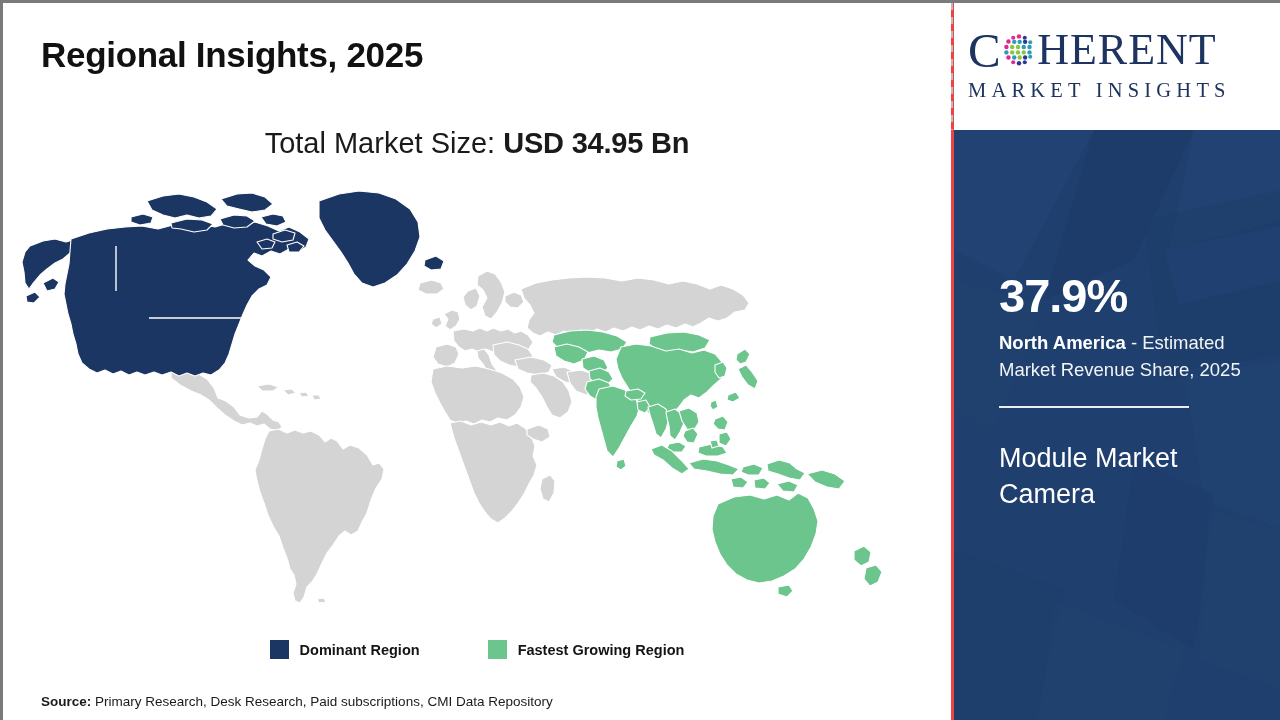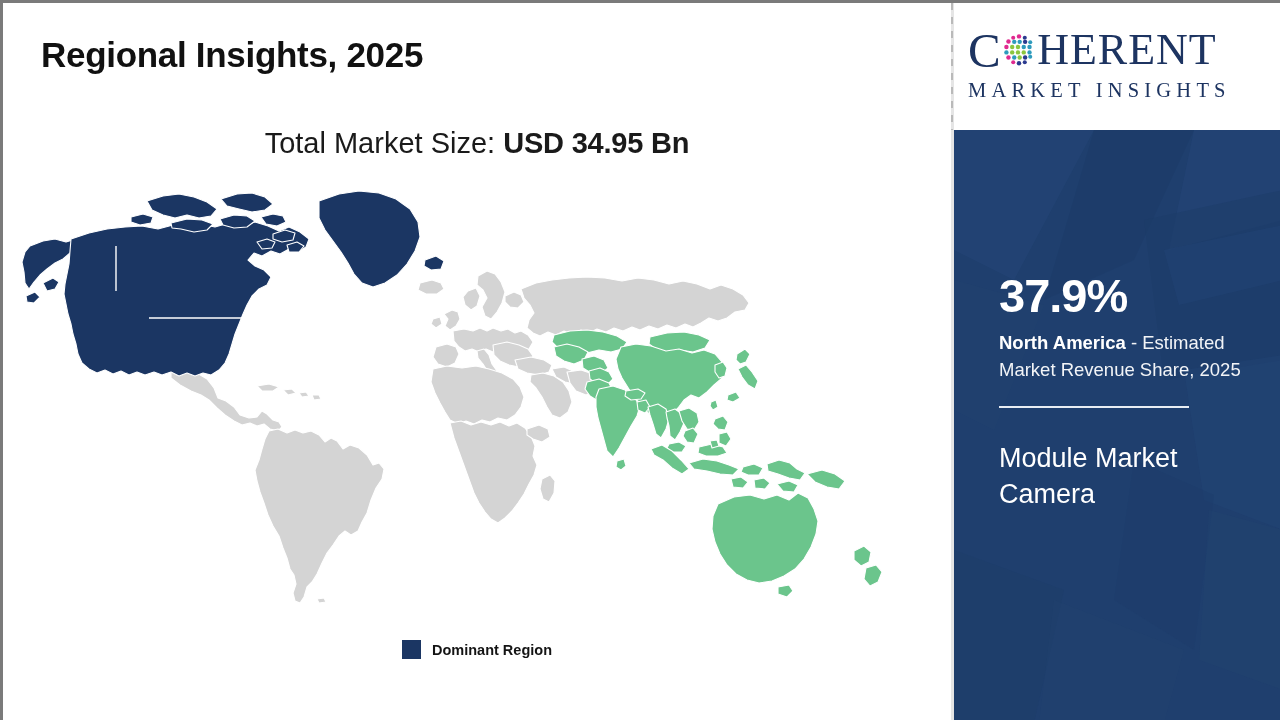--- a/index.html
+++ b/index.html
@@ -7,21 +7,21 @@
     padding: 0;
     background: #ffffff;
   }
   body {
     font-family: "Liberation Sans", sans-serif;
   }
   #infographic {
     position: relative;
     width: 1280px;
     height: 720px;
-    background: #e5e5e5;
+    background: #ef4444;
     overflow: hidden;
     box-sizing: border-box;
     border-top: 3px solid #7a7a7a;
     border-left: 3px solid #7a7a7a;
   }
 
   
   #left-panel {
     position: absolute;
     left: 0; top: 0;
@@ -362,22 +362,29 @@
           </g>
         </g>
       </svg>
     </div>
 
     <div id="legend">
       <div class="legend-item">
         <span class="legend-swatch" style="background:#1b3663"></span>
         <span class="legend-label">Dominant Region</span>
       </div>
-    </div>
-
+      <div class="legend-item">
+        <span class="legend-swatch" style="background:#6bc58c"></span>
+        <span class="legend-label">Fastest Growing Region</span>
+      </div>
+    </div>
+
+    <div id="source-line">
+      <span class="src-label">Source:</span><span> Primary Research, Desk Research, Paid subscriptions, CMI Data Repository</span>
+    </div>
   </div>
 
   <div id="divider"></div>
 
   <div id="logo-area">
     <div id="logo-block">
       <div id="logo-wordmark">
         <span class="logo-letter">C</span>
         <svg id="logo-globe" viewBox="0 0 100 100">
           <g>

